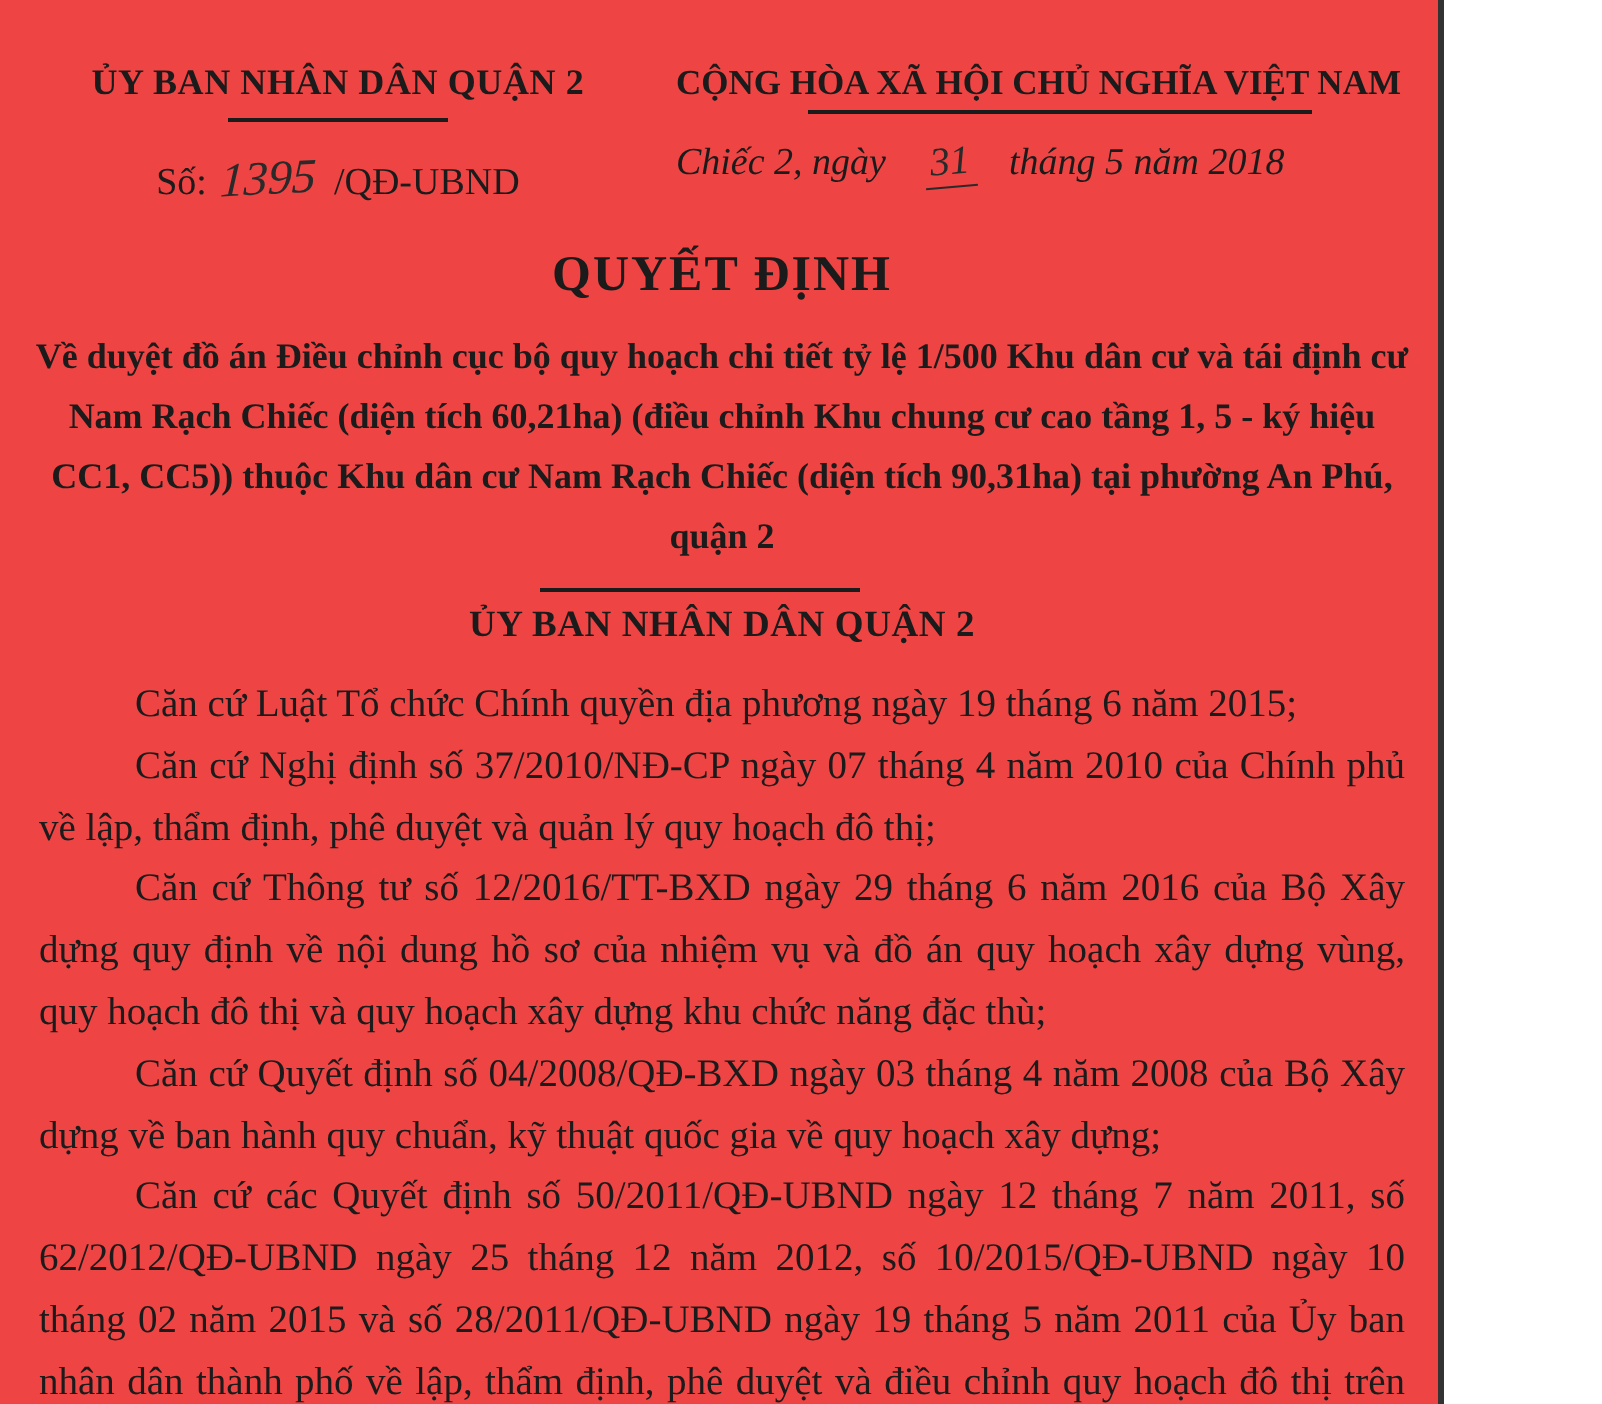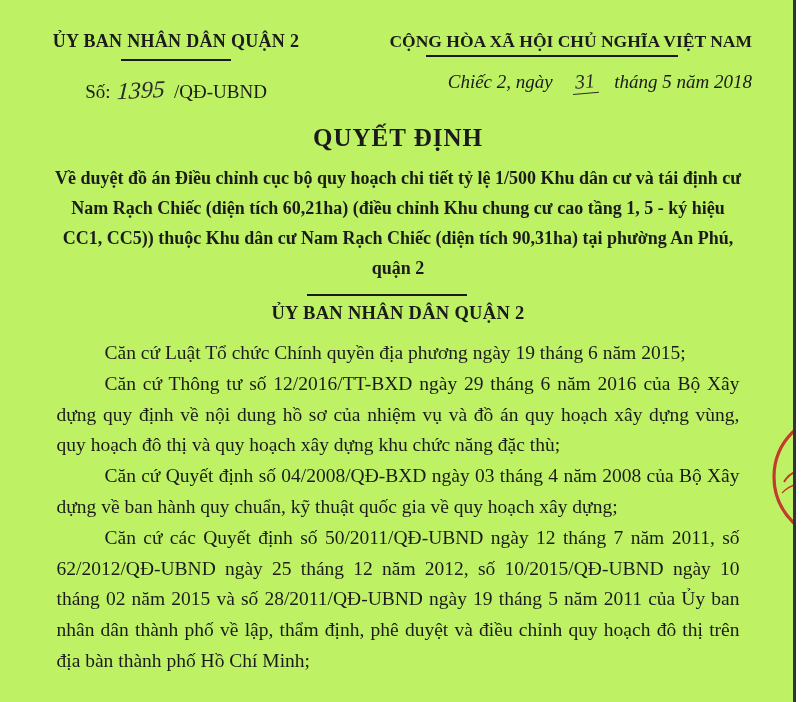--- a/index.html
+++ b/index.html
@@ -2,23 +2,23 @@
 <html><head>
 <meta charset="utf-8">
 <style>
   html, body {
     margin: 0;
     padding: 0;
     background: #ffffff;
   }
   .page {
     position: relative;
-    width: 796px;
+    width: 722px;
     height: 702px;
-    background: #bef264;
+    background: #ef4444;
     overflow: hidden;
     font-family: "Liberation Serif", serif;
     color: #1b1b1b;
   }
   
   .scan-edge {
     position: absolute;
     top: 0;
     right: 0;
     width: 3px;
@@ -29,21 +29,21 @@
   .header {
     display: flex;
     padding-top: 31px;
   }
   .header-left {
     width: 352px;
     text-align: center;
   }
   .header-right {
     width: 400px;
-    text-align: right;
+    text-align: left;
   }
   .org {
     font-weight: bold;
     font-size: 18px;
     letter-spacing: 0.3px;
     white-space: nowrap;
   }
   .org-underline {
     width: 110px;
     height: 0;
@@ -175,20 +175,21 @@
   <div class="title">QUYẾT ĐỊNH</div>
 
   <div class="subject">Về duyệt đồ án Điều chỉnh cục bộ quy hoạch chi tiết tỷ lệ 1/500 Khu dân cư và tái định cư Nam Rạch Chiếc (diện tích 60,21ha) (điều chỉnh Khu chung cư cao tầng 1, 5 - ký hiệu CC1, CC5)) thuộc Khu dân cư Nam Rạch Chiếc (diện tích 90,31ha) tại phường An Phú, quận 2</div>
 
   <div class="title-divider"></div>
 
   <div class="section-heading">ỦY BAN NHÂN DÂN QUẬN 2</div>
 
   <div class="body-text">
       <p class="para">Căn cứ Luật Tổ chức Chính quyền địa phương ngày 19 tháng 6 năm 2015;</p>
+      <p class="para">Căn cứ Nghị định số 37/2010/NĐ-CP ngày 07 tháng 4 năm 2010 của Chính phủ về lập, thẩm định, phê duyệt và quản lý quy hoạch đô thị;</p>
       <p class="para">Căn cứ Thông tư số 12/2016/TT-BXD ngày 29 tháng 6 năm 2016 của Bộ Xây dựng quy định về nội dung hồ sơ của nhiệm vụ và đồ án quy hoạch xây dựng vùng, quy hoạch đô thị và quy hoạch xây dựng khu chức năng đặc thù;</p>
       <p class="para">Căn cứ Quyết định số 04/2008/QĐ-BXD ngày 03 tháng 4 năm 2008 của Bộ Xây dựng về ban hành quy chuẩn, kỹ thuật quốc gia về quy hoạch xây dựng;</p>
       <p class="para">Căn cứ các Quyết định số 50/2011/QĐ-UBND ngày 12 tháng 7 năm 2011, số 62/2012/QĐ-UBND ngày 25 tháng 12 năm 2012, số 10/2015/QĐ-UBND ngày 10 tháng 02 năm 2015 và số 28/2011/QĐ-UBND ngày 19 tháng 5 năm 2011 của Ủy ban nhân dân thành phố về lập, thẩm định, phê duyệt và điều chỉnh quy hoạch đô thị trên địa bàn thành phố Hồ Chí Minh;</p>
     </div>
 
   <svg class="seal" width="49" height="150" viewBox="0 0 49 150" aria-hidden="true">
     <g fill="none" stroke="#c23b2d">
       <circle cx="85" cy="75" r="63" stroke-width="3.2"></circle>
       <circle cx="85" cy="75" r="41" stroke-width="1.6"></circle>
       <path d="M 32 80 q 6 -10 16 -11" stroke-width="2"></path>

